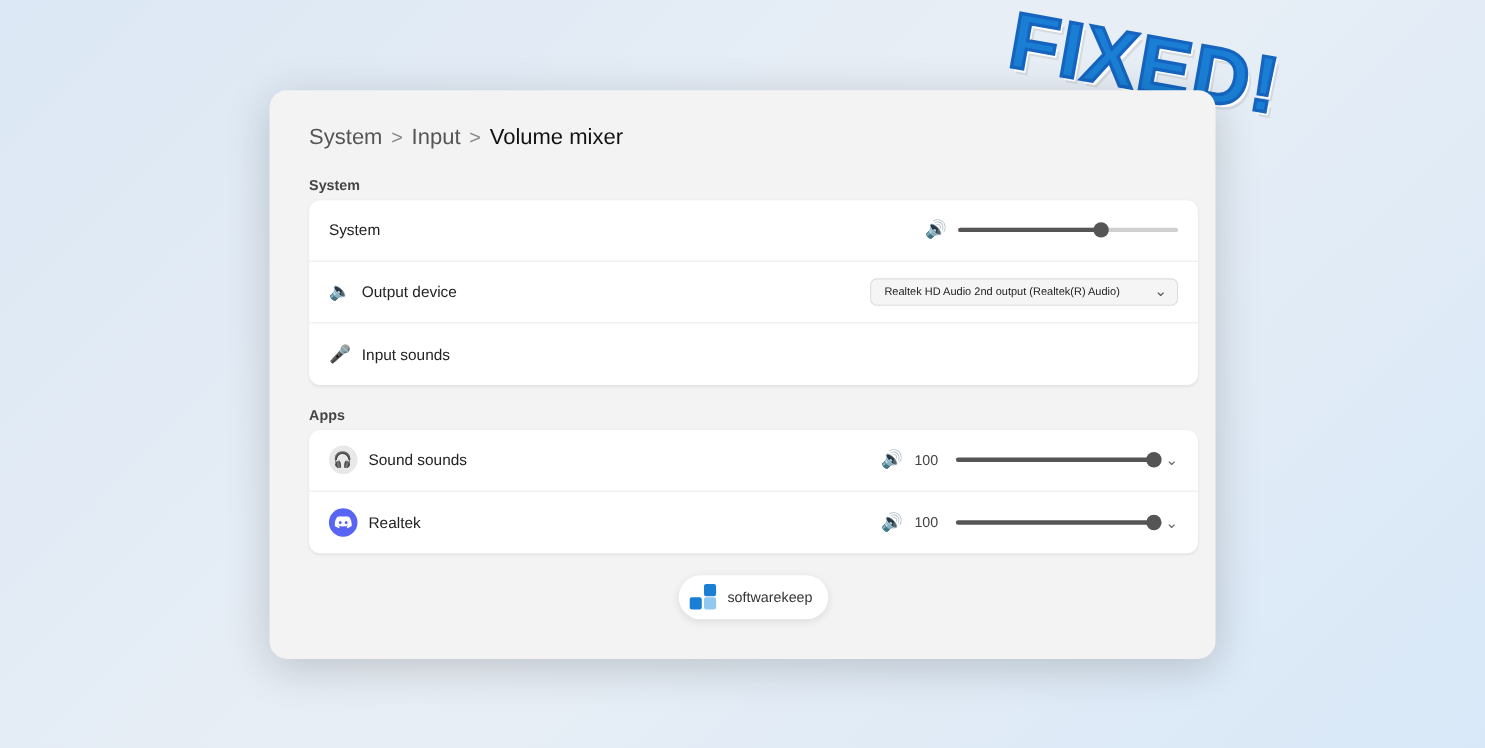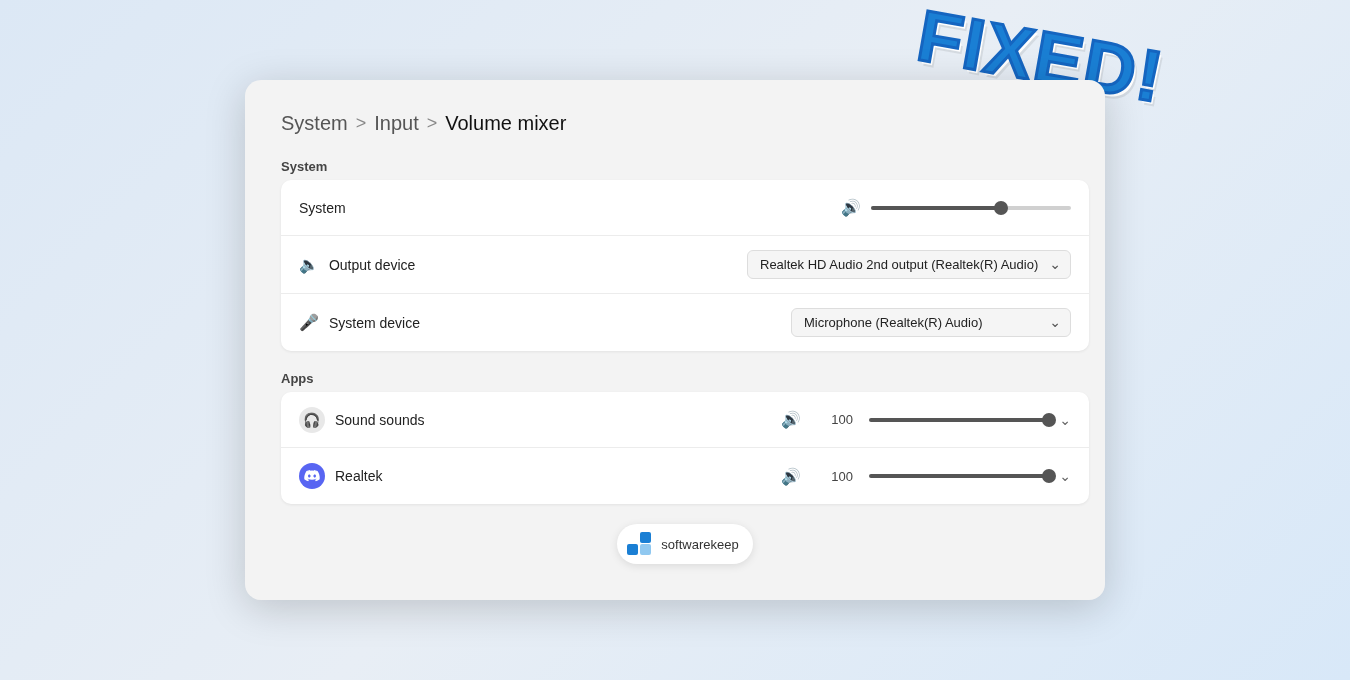--- a/index.html
+++ b/index.html
@@ -128,21 +128,21 @@
       transform: translateY(-50%);
       cursor: pointer;
     }
 
     
     .select-dropdown {
       background: #f5f5f5;
       border: 1px solid #ddd;
       border-radius: 6px;
       padding: 6px 30px 6px 12px;
-      font-size: 13px;
+      font-size: 10px;
       color: #222;
       appearance: none;
       cursor: pointer;
       min-width: 280px;
       position: relative;
     }
 
     .dropdown-wrapper {
       position: relative;
       display: inline-block;
@@ -176,21 +176,20 @@
       position: absolute;
       right: -7px;
       top: 50%;
       transform: translateY(-50%);
     }
 
     .volume-num {
       font-size: 13px;
       color: #444;
       width: 28px;
-      margin-left: 20px;
     }
 
     .chevron-down {
       color: #666;
       font-size: 14px;
       cursor: pointer;
     }
 
     
     .fixed-stamp {
@@ -332,29 +331,21 @@
               <option>Default Device</option>
               <option>Speakers (Realtek(R) Audio)</option>
             </select>
           </div>
         </div>
       </div>
 
       <div class="card-row">
         <div class="row-label">
           <span class="icon">🎤</span>
-          <span>System device</span>
-        </div>
-        <div class="row-control">
-          <div class="dropdown-wrapper">
-            <select class="select-dropdown">
-              <option>Microphone (Realtek(R) Audio)</option>
-              <option>Default Device</option>
-            </select>
-          </div>
+          <span>Input sounds</span>
         </div>
       </div>
 
     </div>
 
     <div class="section-label">Apps</div>
     <div class="card-group">
 
       <div class="card-row">
         <div class="row-label">

